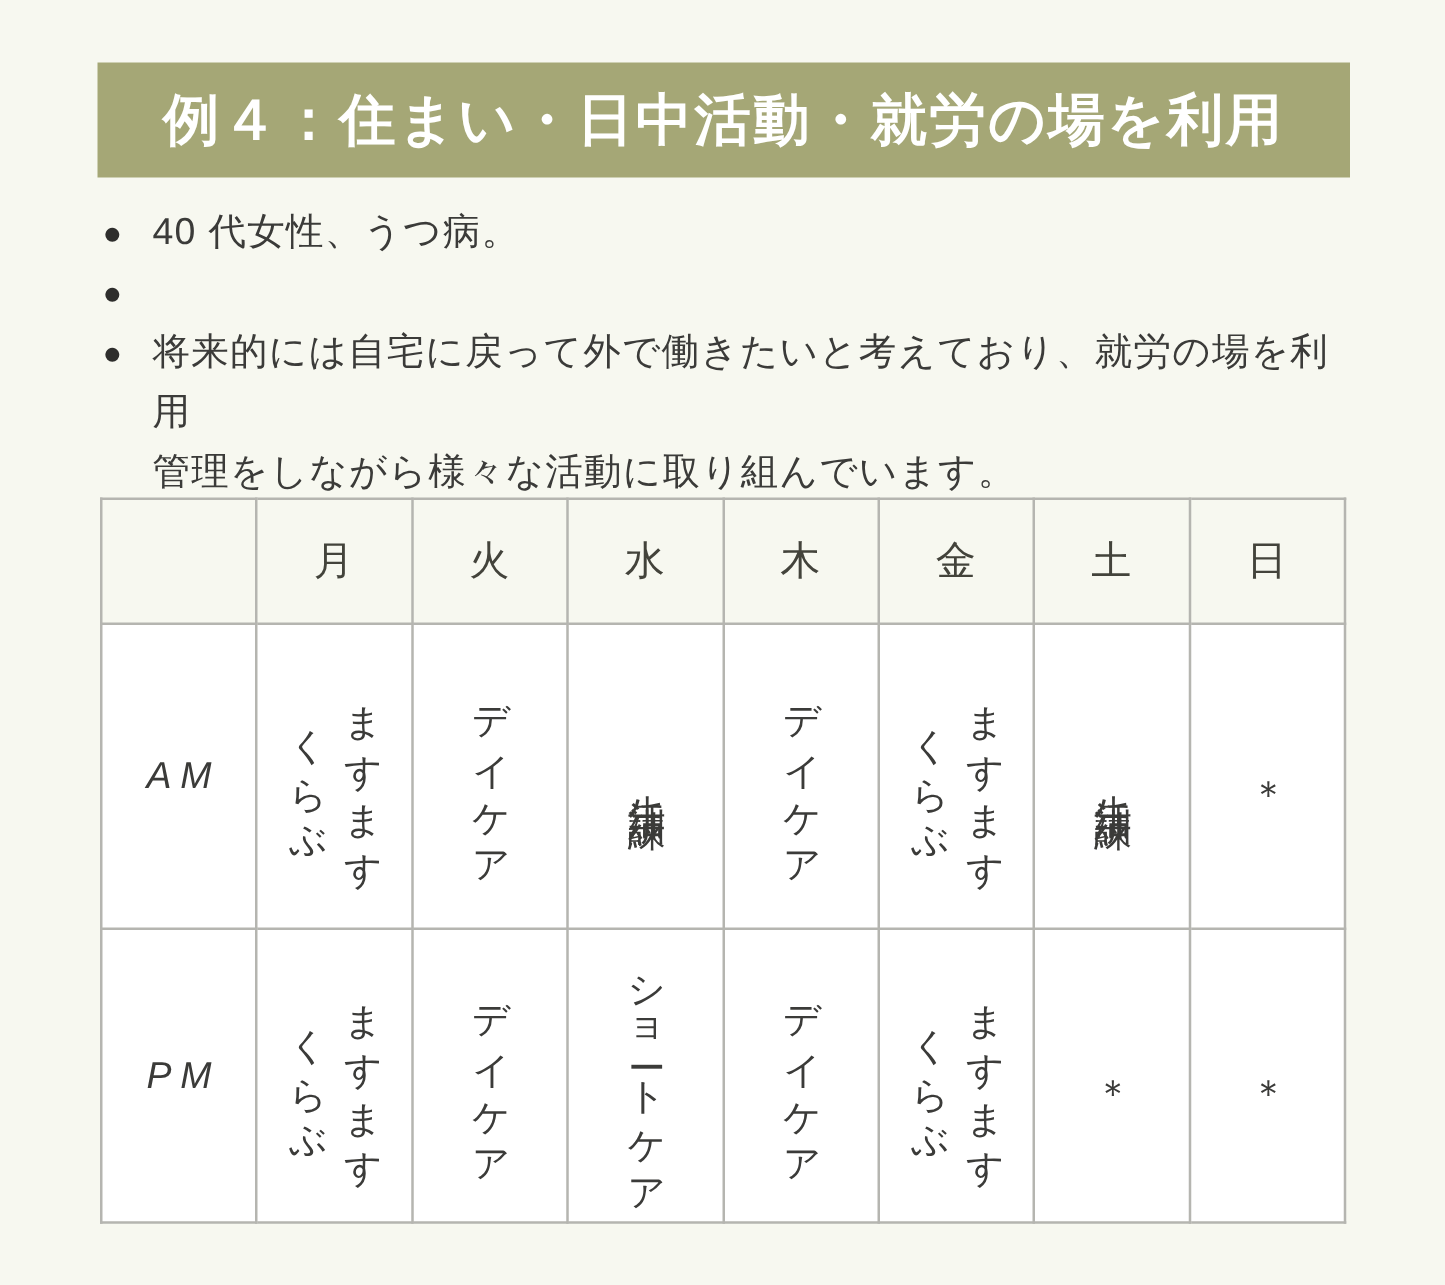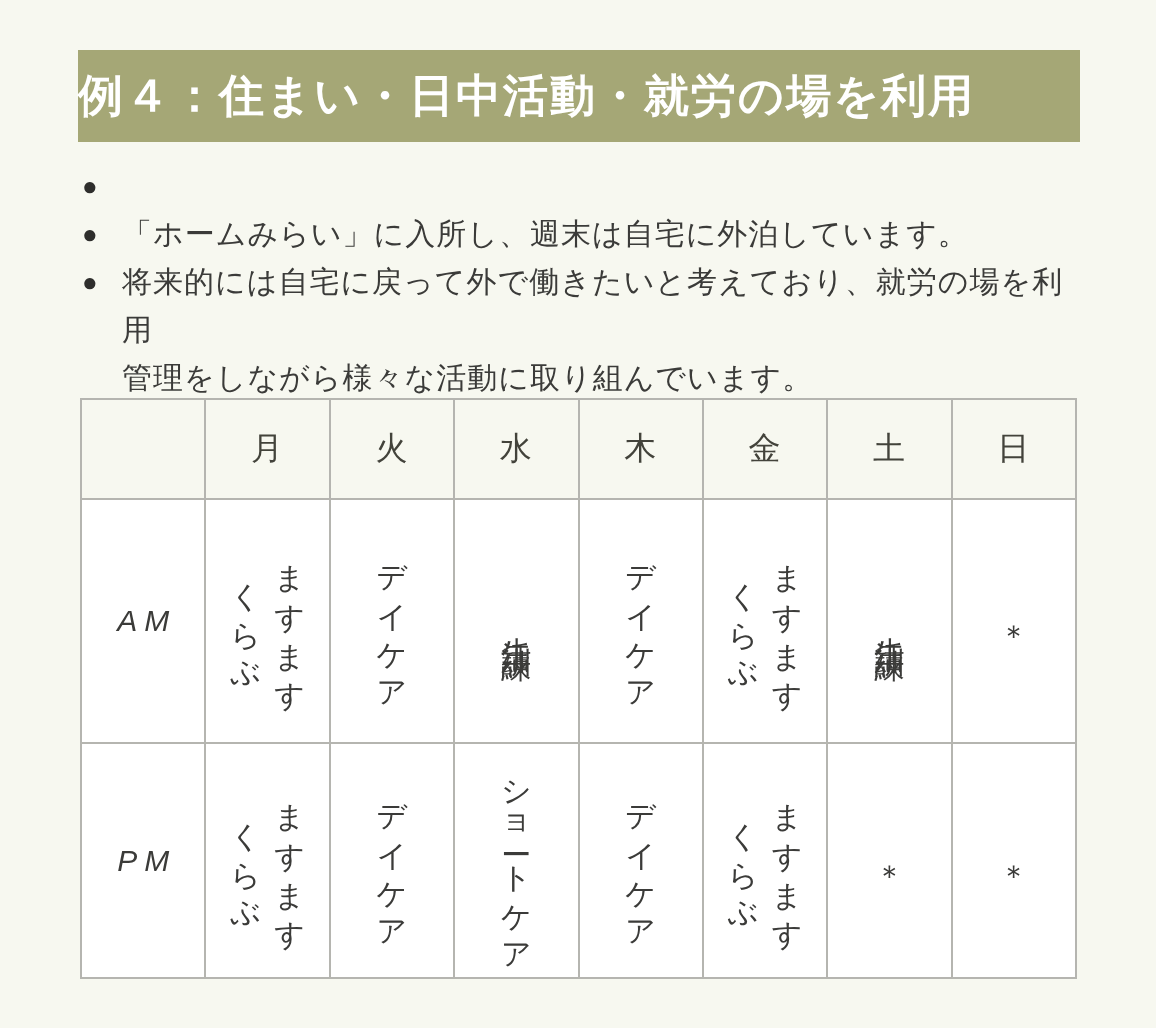--- a/index.html
+++ b/index.html
@@ -19,20 +19,21 @@
   
   .title-band {
     position: absolute;
     left: 78px;
     top: 50px;
     width: 1002px;
     height: 92px;
     background: #a5a776;
     display: flex;
     align-items: center;
+    justify-content: center;
   }
   .title-band .title-text {
     color: #ffffff;
     font-size: 45px;
     font-weight: bold;
     letter-spacing: 2px;
     white-space: nowrap;
   }
 
   
@@ -116,24 +117,24 @@
 
 <div class="page">
 
   <div class="title-band">
     <span class="title-text">例４：住まい・日中活動・就労の場を利用</span>
   </div>
 
   <div class="bullets">
     <div class="bullet-row">
       <span class="marker">●</span>
+      <span class="btext">40 代女性、うつ病。</span>
     </div>
     <div class="bullet-row">
       <span class="marker">●</span>
-      <span class="btext">「ホームみらい」に入所し、週末は自宅に外泊しています。</span>
     </div>
     <div class="bullet-row">
       <span class="marker">●</span>
       <span class="btext">将来的には自宅に戻って外で働きたいと考えており、就労の場を利用
 管理をしながら様々な活動に取り組んでいます。</span>
     </div>
   </div>
 
   <table class="schedule">
     <tbody>

